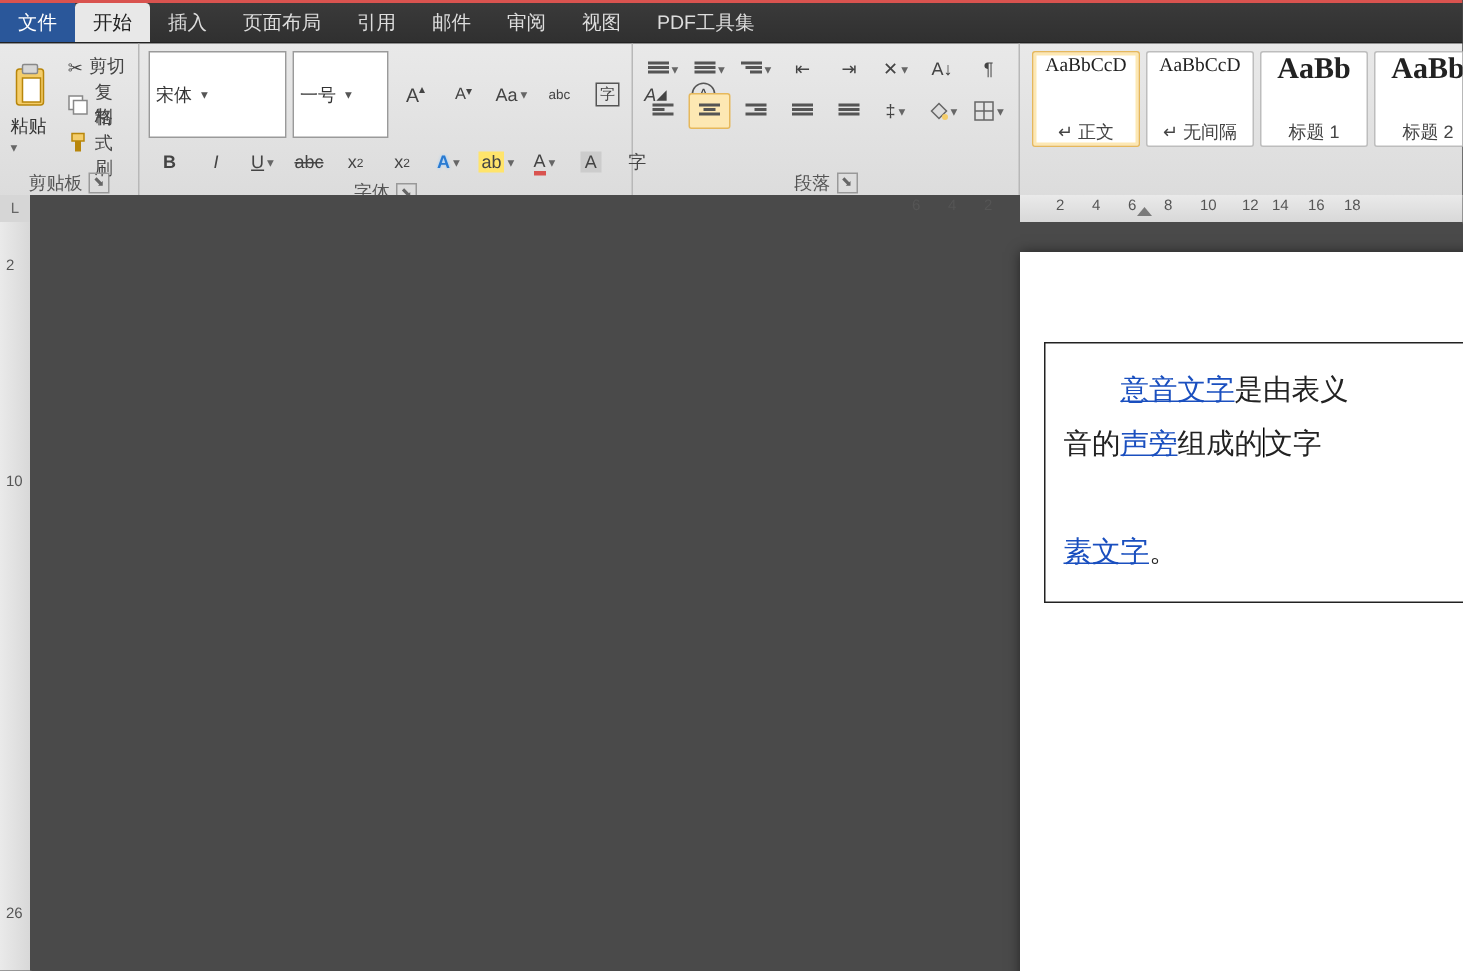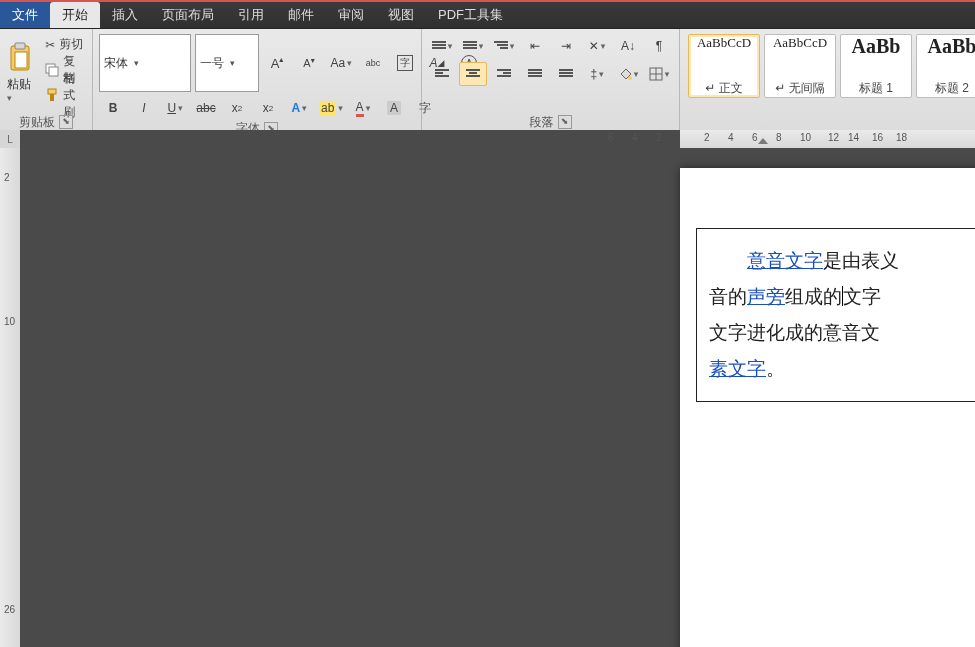--- a/index.html
+++ b/index.html
@@ -332,18 +332,18 @@
         <span class="tick" style="top: 24px;">2</span>
         <span class="tick" style="top: 168px;">10</span>
         <span class="tick" style="top: 456px;">26</span>
       </div>
   </div>
   <div class="canvas">
     <div class="page">
       <div class="textbox">
         <span style="display:inline-block;width:2em"></span><a>意音文字</a><span>是由表义</span><br>
         <span>音的</span><a>声旁</a><span>组成的</span><span class="cursorbar"></span><span>文字</span><br>
-        <span>文字进化成的意音文</span><br>
+        <br>
         <a>素文字</a><span>。</span>
       </div>
     </div>
   </div>
 </div>
 
 </body></html>

